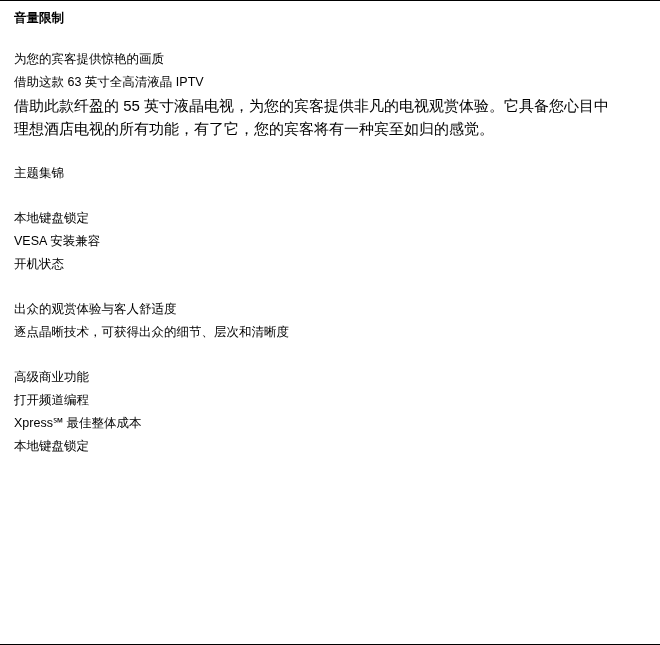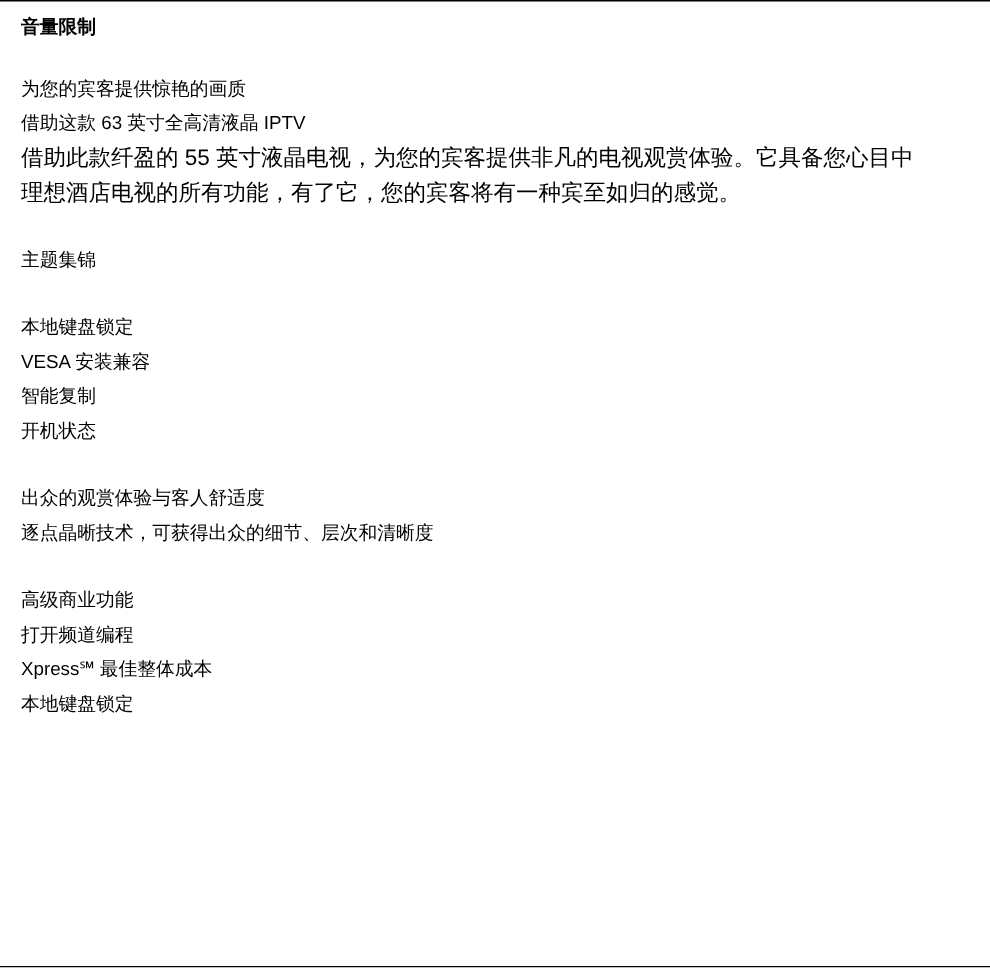--- a/index.html
+++ b/index.html
@@ -81,21 +81,20 @@
       <div class="para">借助此款纤盈的 55 英寸液晶电视，为您的宾客提供非凡的电视观赏体验。它具备您心目中理想酒店电视的所有功能，有了它，您的宾客将有一种宾至如归的感觉。</div>
     </div>
 
     <div class="block">
       <div class="line">主题集锦</div>
     </div>
 
     <div class="block">
       <div class="line">本地键盘锁定</div>
       <div class="line">VESA 安装兼容</div>
-      <div class="line">智能复制</div>
       <div class="line">开机状态</div>
     </div>
 
     <div class="block">
       <div class="line">出众的观赏体验与客人舒适度</div>
       <div class="line">逐点晶晰技术，可获得出众的细节、层次和清晰度</div>
     </div>
 
 
     <div class="block">

